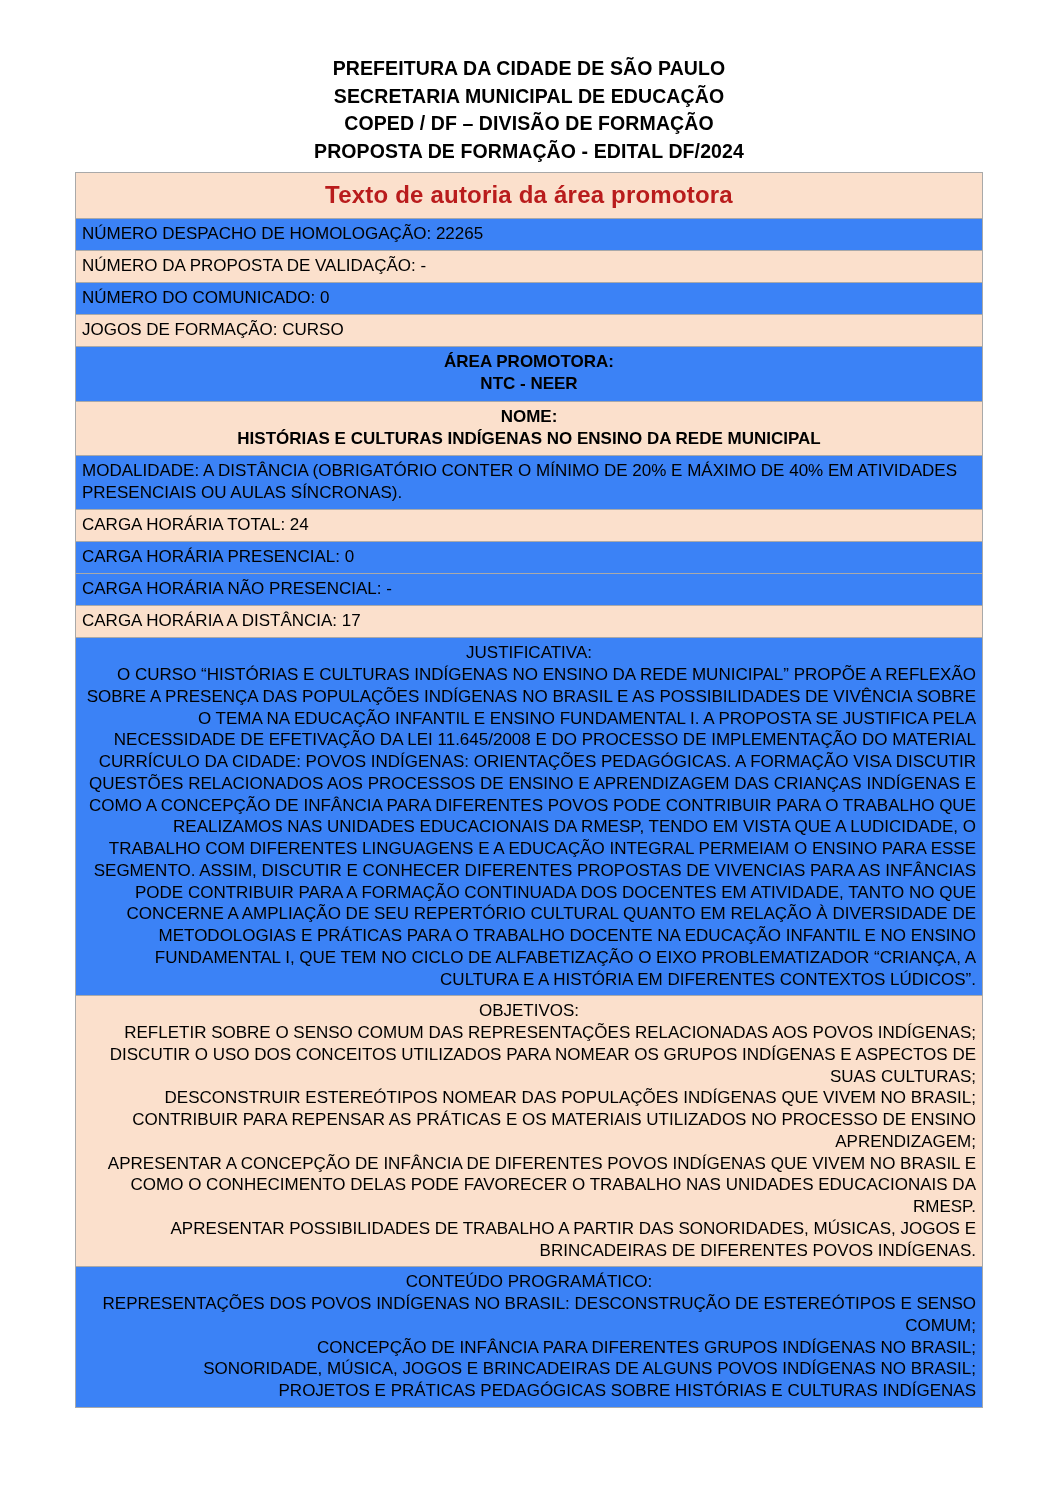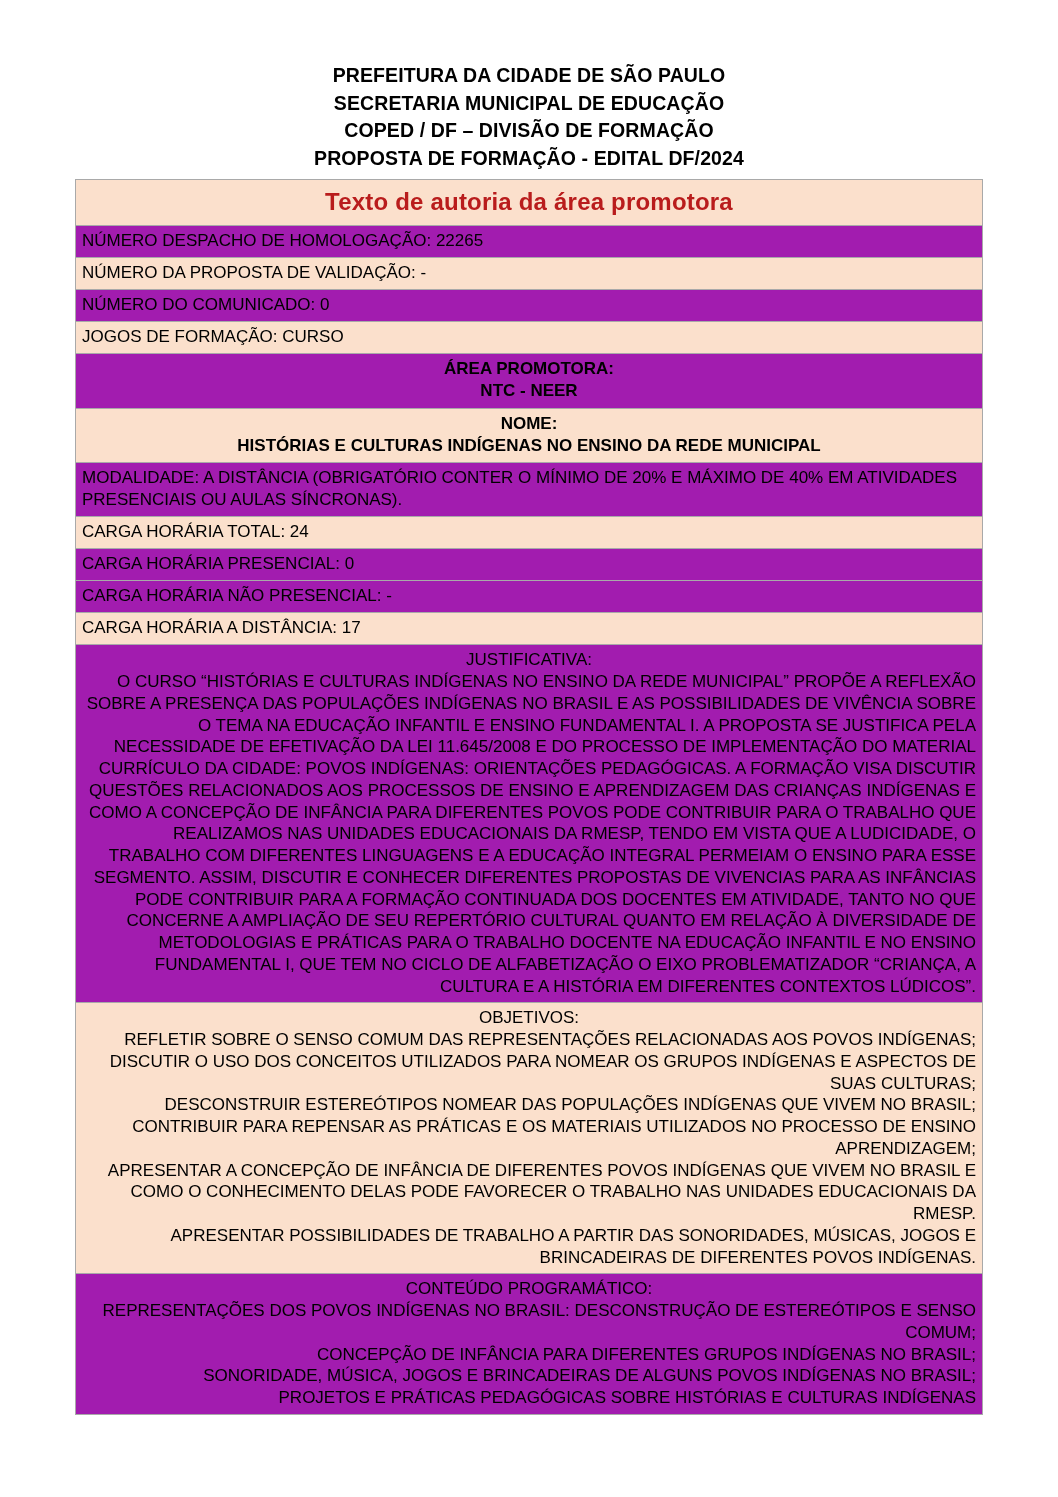--- a/index.html
+++ b/index.html
@@ -11,21 +11,20 @@
     width: 1058px;
     min-height: 1497px;
     font-family: "Liberation Sans", sans-serif;
     color: #000000;
     -webkit-font-smoothing: antialiased;
   }
   .page {
     width: 1058px;
     box-sizing: border-box;
     padding: 55px 75px 10px 75px;
-    margin-top: 7px;
   }
   .doc-header {
     text-align: center;
     font-weight: bold;
     font-size: 19.5px;
     line-height: 1.42;
     letter-spacing: 0.1px;
     margin-bottom: 6px;
   }
   .doc-header div {
@@ -41,21 +40,21 @@
     padding: 4px 6px 5px 6px;
     font-size: 17px;
     line-height: 1.3;
     vertical-align: top;
     word-wrap: break-word;
   }
   .shaded {
     background: #fbe0cc;
   }
   .plain {
-    background: #a21caf;
+    background: #3b82f6;
   }
   .banner {
     text-align: center;
     font-weight: bold;
     font-size: 24px;
     color: #b91c1c;
     padding: 6px 6px 8px 6px;
     letter-spacing: 0.2px;
   }
   .bold {

